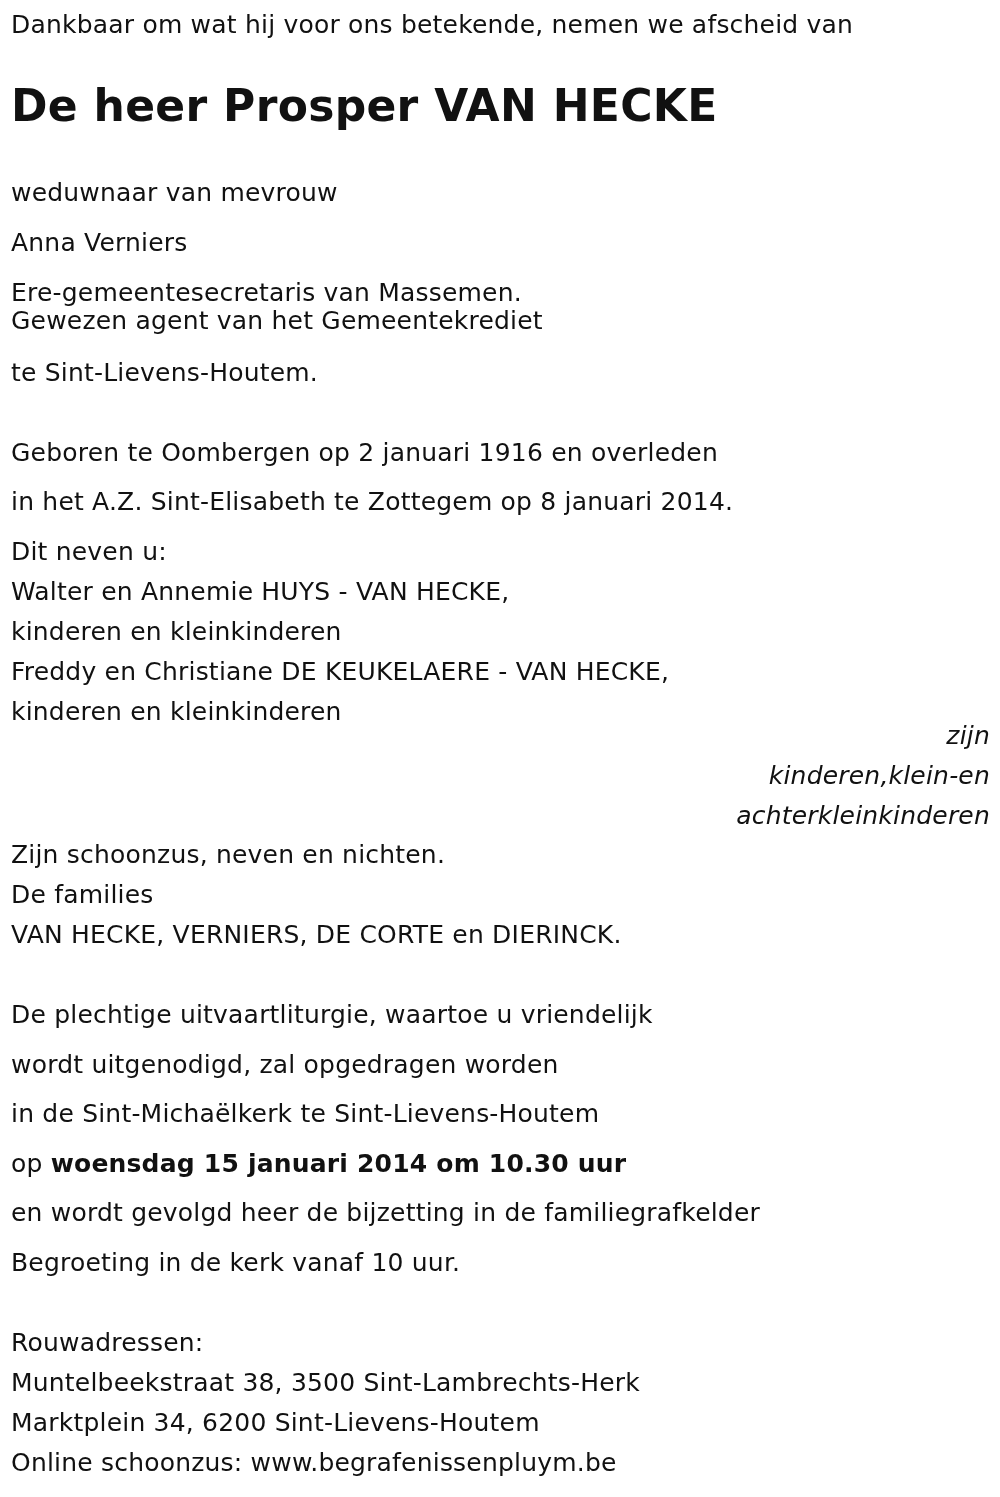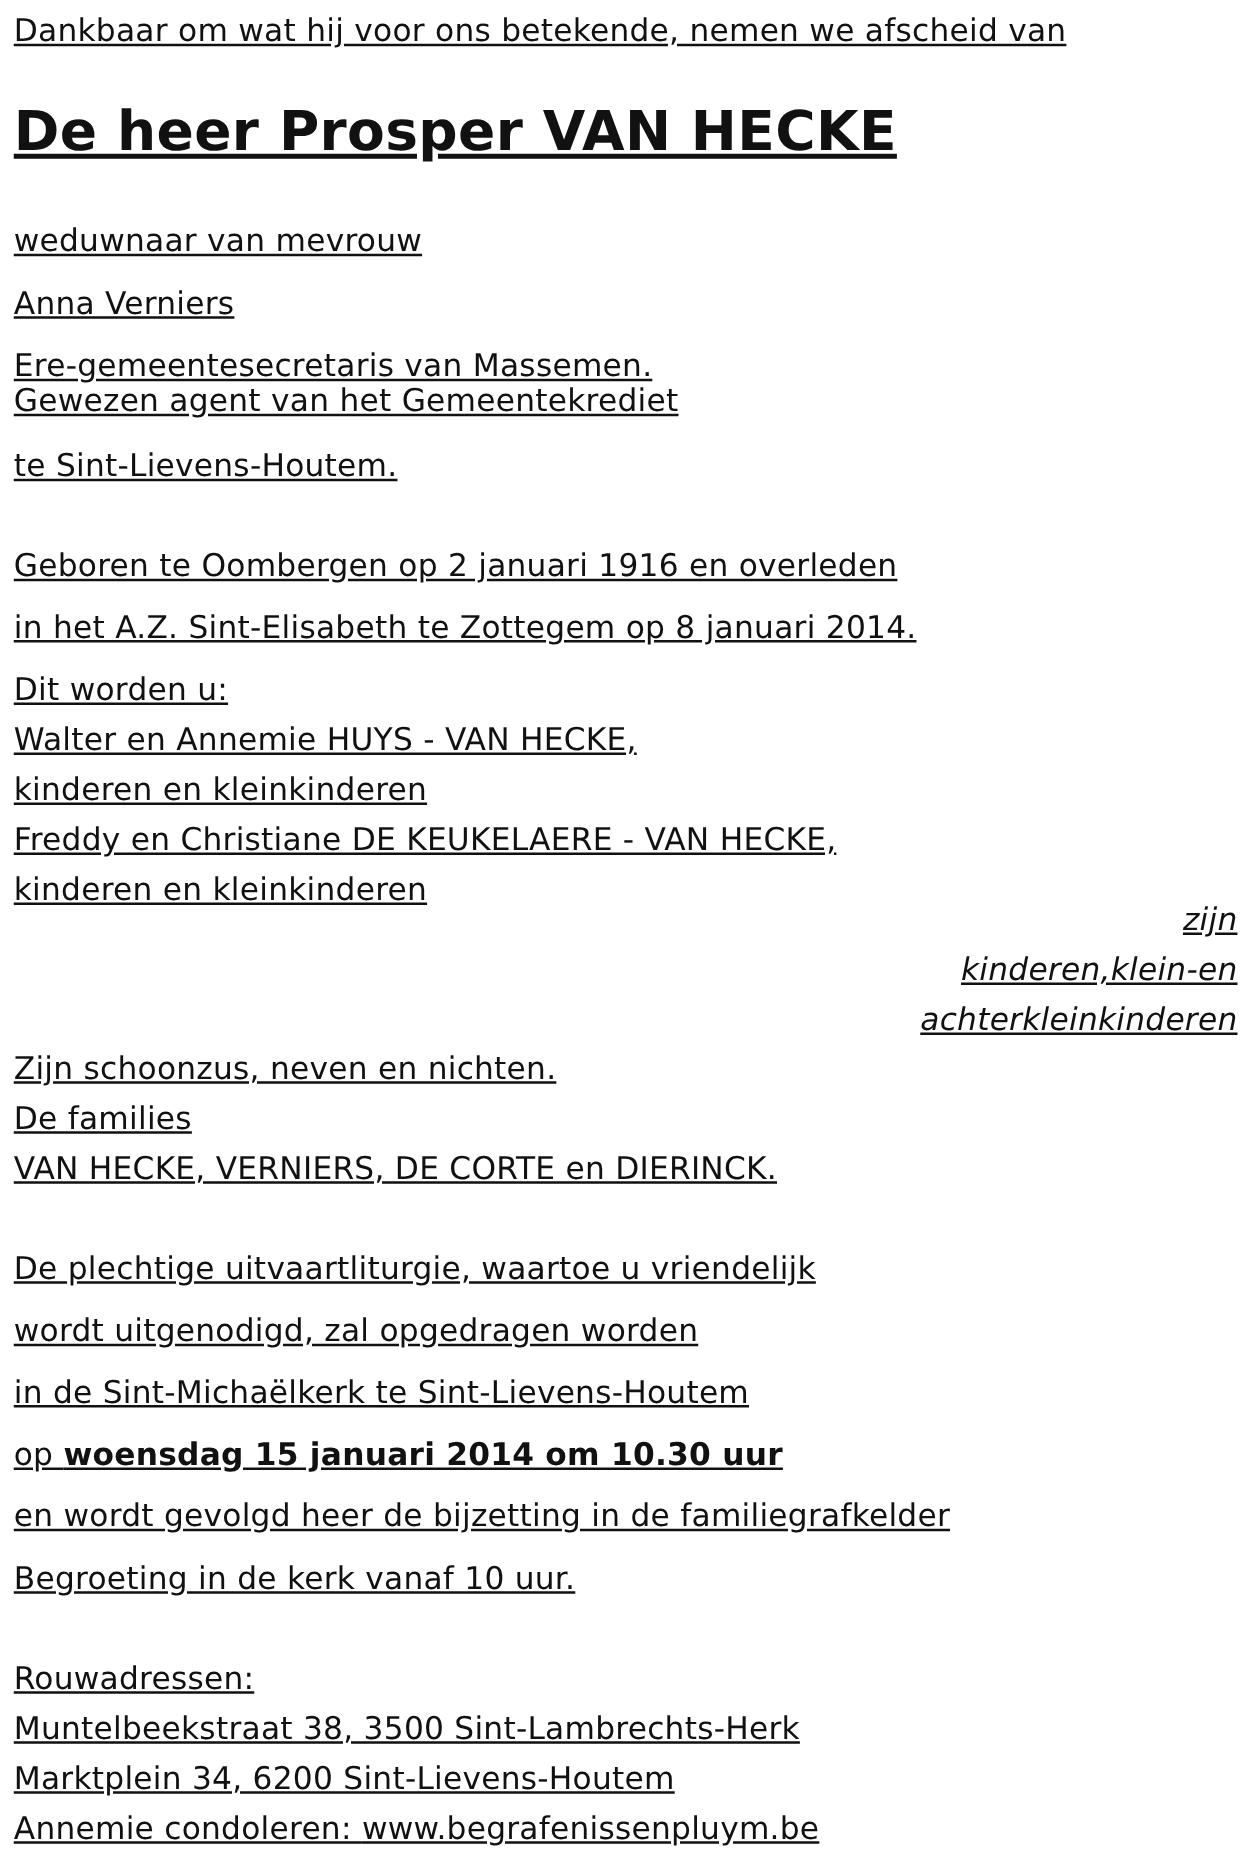--- a/index.html
+++ b/index.html
@@ -5,21 +5,20 @@
   html, body { margin: 0; padding: 0; background: #ffffff; }
   body {
     width: 1000px; height: 1497px; position: relative; overflow: hidden;
     font-family: "DejaVu Sans", "Liberation Sans", sans-serif;
     color: #111111;
   }
   .line {
     position: absolute; left: 11px; white-space: nowrap;
     font-size: 25px; line-height: 30px; letter-spacing: 0.2px;
     transform: translateY(-50%);
-    text-decoration: underline;
   }
   .title {
     font-size: 44px; font-weight: bold; line-height: 44px; letter-spacing: 0.3px;
   }
   .right {
     left: auto; right: 10px; font-style: italic; 
   }
   .bold { font-weight: bold; }
 </style>
 </head>
@@ -34,21 +33,21 @@
   <div class="line" style="top:193px">weduwnaar van mevrouw</div>
   <div class="line" style="top:243px">Anna Verniers</div>
 
   <div class="line" style="top:293px">Ere-gemeentesecretaris van Massemen.</div>
   <div class="line" style="top:321px">Gewezen agent van het Gemeentekrediet</div>
   <div class="line" style="top:373px">te Sint-Lievens-Houtem.</div>
 
   <div class="line" style="top:453px">Geboren te Oombergen op 2 januari 1916 en overleden</div>
   <div class="line" style="top:502px">in het A.Z. Sint-Elisabeth te Zottegem op 8 januari 2014.</div>
 
-  <div class="line" style="top:552px">Dit worden u:</div>
+  <div class="line" style="top:552px">Dit neven u:</div>
   <div class="line" style="top:592px">Walter en Annemie HUYS - VAN HECKE,</div>
   <div class="line" style="top:632px">kinderen en kleinkinderen</div>
   <div class="line" style="top:672px">Freddy en Christiane DE KEUKELAERE - VAN HECKE,</div>
   <div class="line" style="top:712px">kinderen en kleinkinderen</div>
 
   <div class="line right" style="top:736px">zijn</div>
   <div class="line right" style="top:776px">kinderen,klein-en</div>
   <div class="line right" style="top:816px">achterkleinkinderen</div>
 
   <div class="line" style="top:855px">Zijn schoonzus, neven en nichten.</div>
@@ -58,15 +57,15 @@
   <div class="line" style="top:1015px">De plechtige uitvaartliturgie, waartoe u vriendelijk</div>
   <div class="line" style="top:1065px">wordt uitgenodigd, zal opgedragen worden</div>
   <div class="line" style="top:1114px">in de Sint-Michaëlkerk te Sint-Lievens-Houtem</div>
   <div class="line" style="top:1164px"><span>op </span><span class="bold">woensdag 15 januari 2014 om 10.30 uur</span></div>
   <div class="line" style="top:1213px">en wordt gevolgd heer de bijzetting in de familiegrafkelder</div>
   <div class="line" style="top:1263px">Begroeting in de kerk vanaf 10 uur.</div>
 
   <div class="line" style="top:1343px">Rouwadressen:</div>
   <div class="line" style="top:1383px">Muntelbeekstraat 38, 3500 Sint-Lambrechts-Herk</div>
   <div class="line" style="top:1423px">Marktplein 34, 6200 Sint-Lievens-Houtem</div>
-  <div class="line" style="top:1463px"><span>Annemie condoleren: </span><span>www.begrafenissenpluym.be</span></div>
+  <div class="line" style="top:1463px"><span>Online schoonzus: </span><span>www.begrafenissenpluym.be</span></div>
 
 </div>
 
 </body></html>

